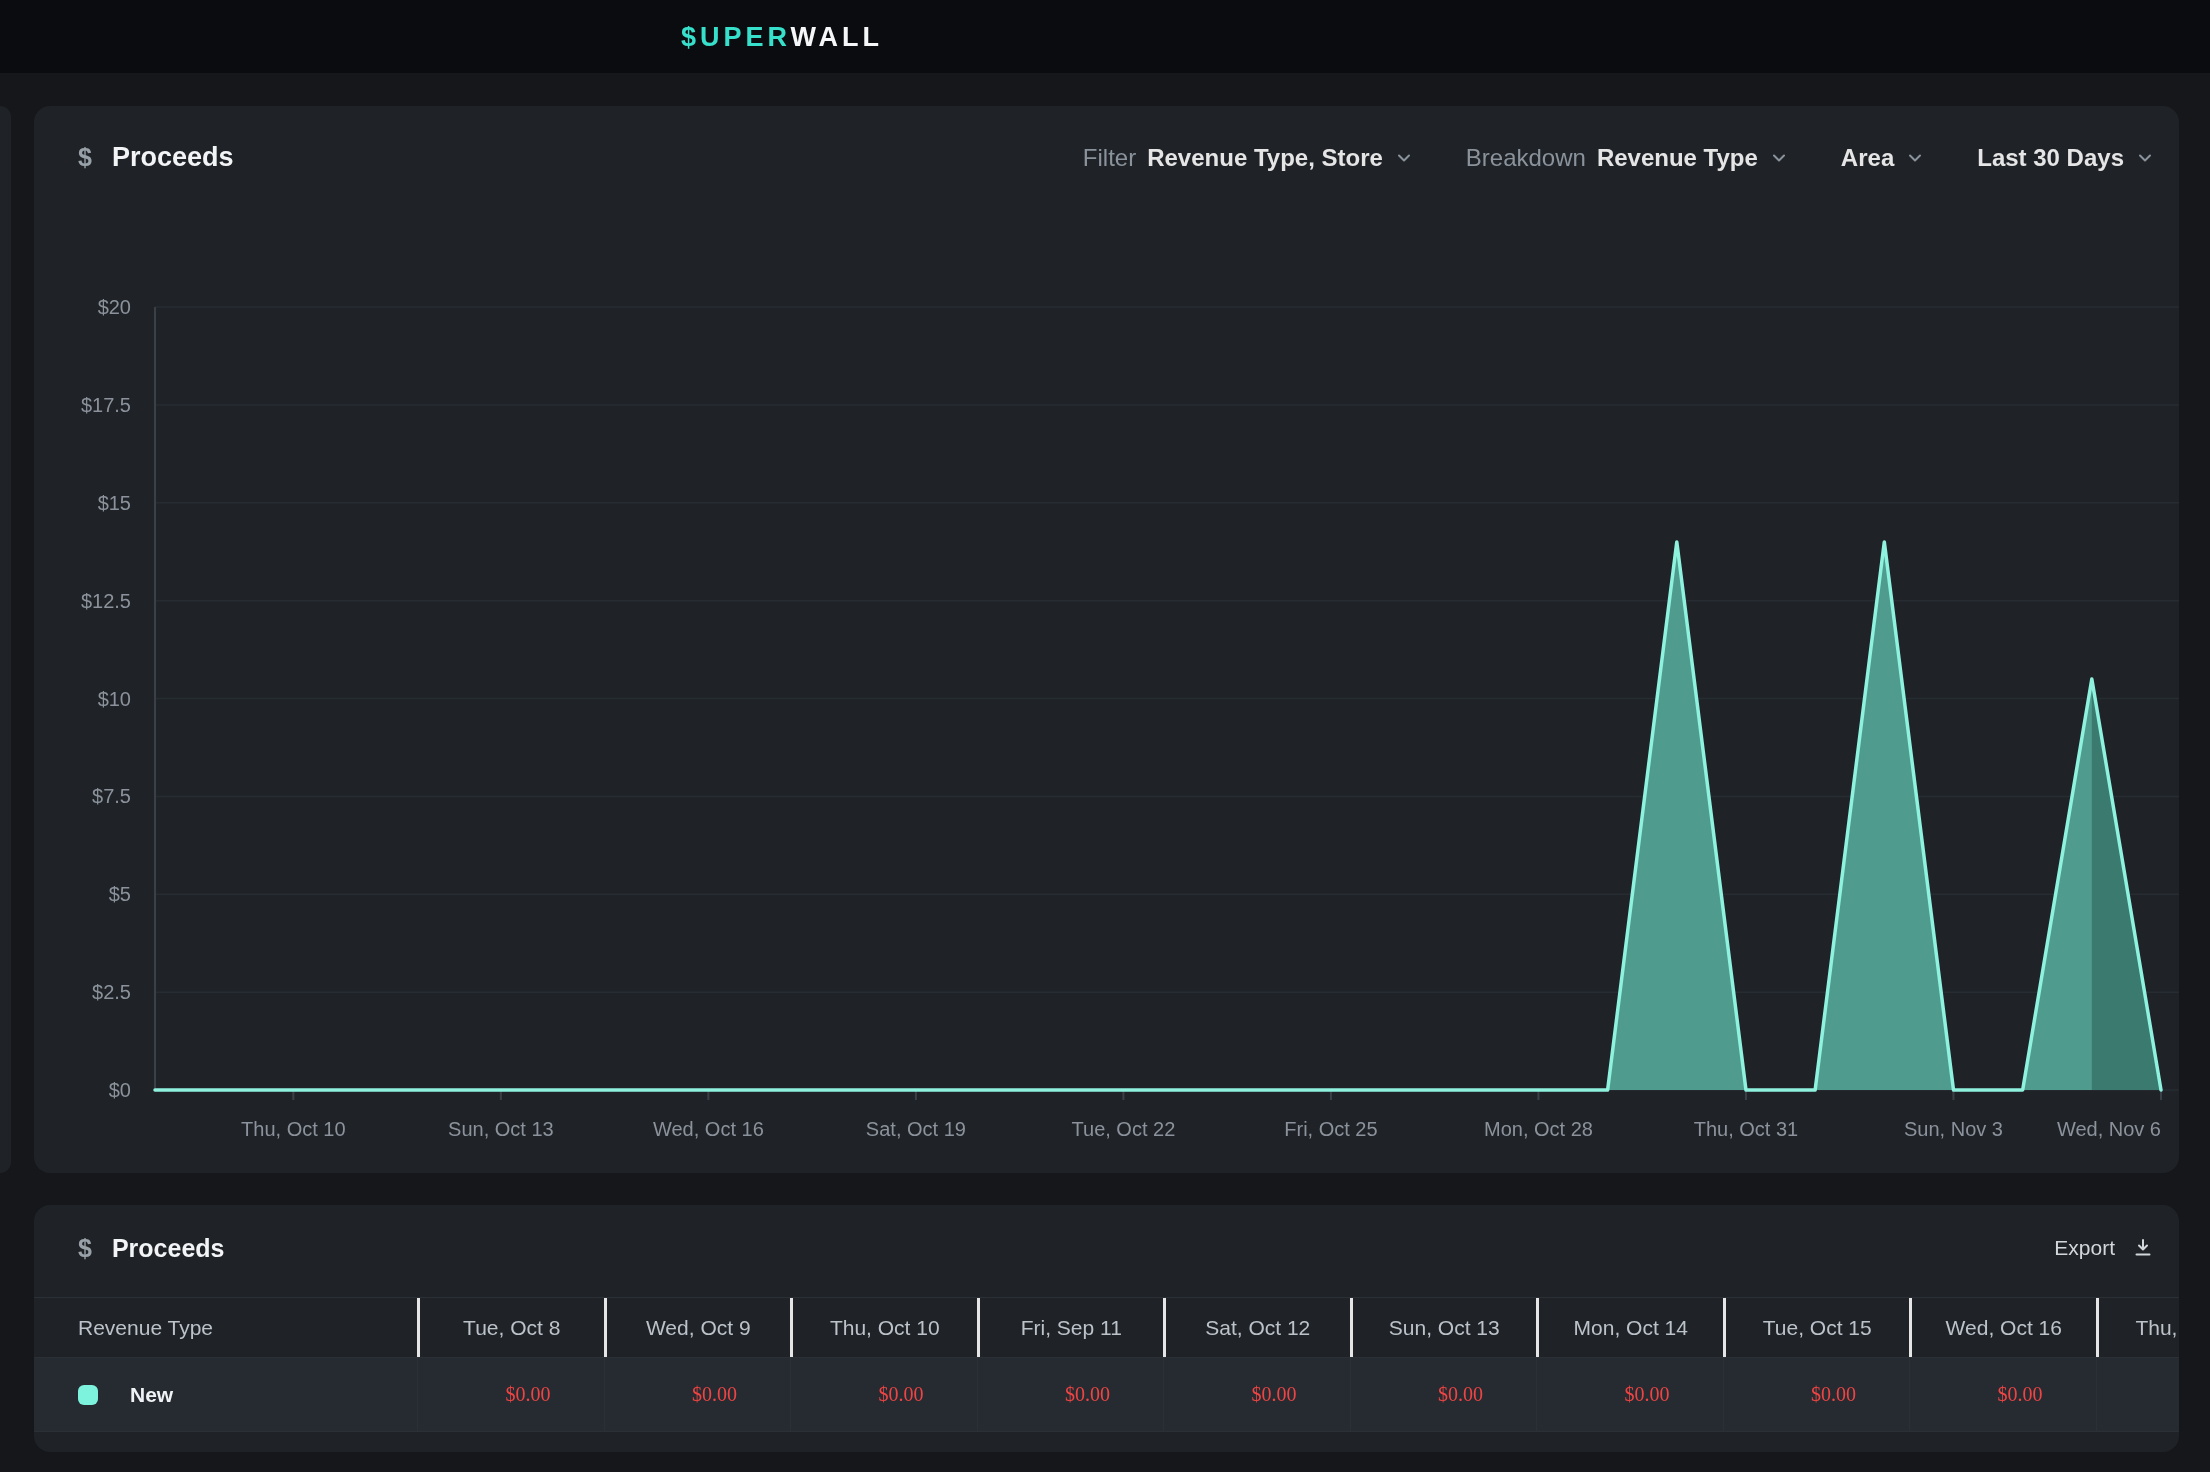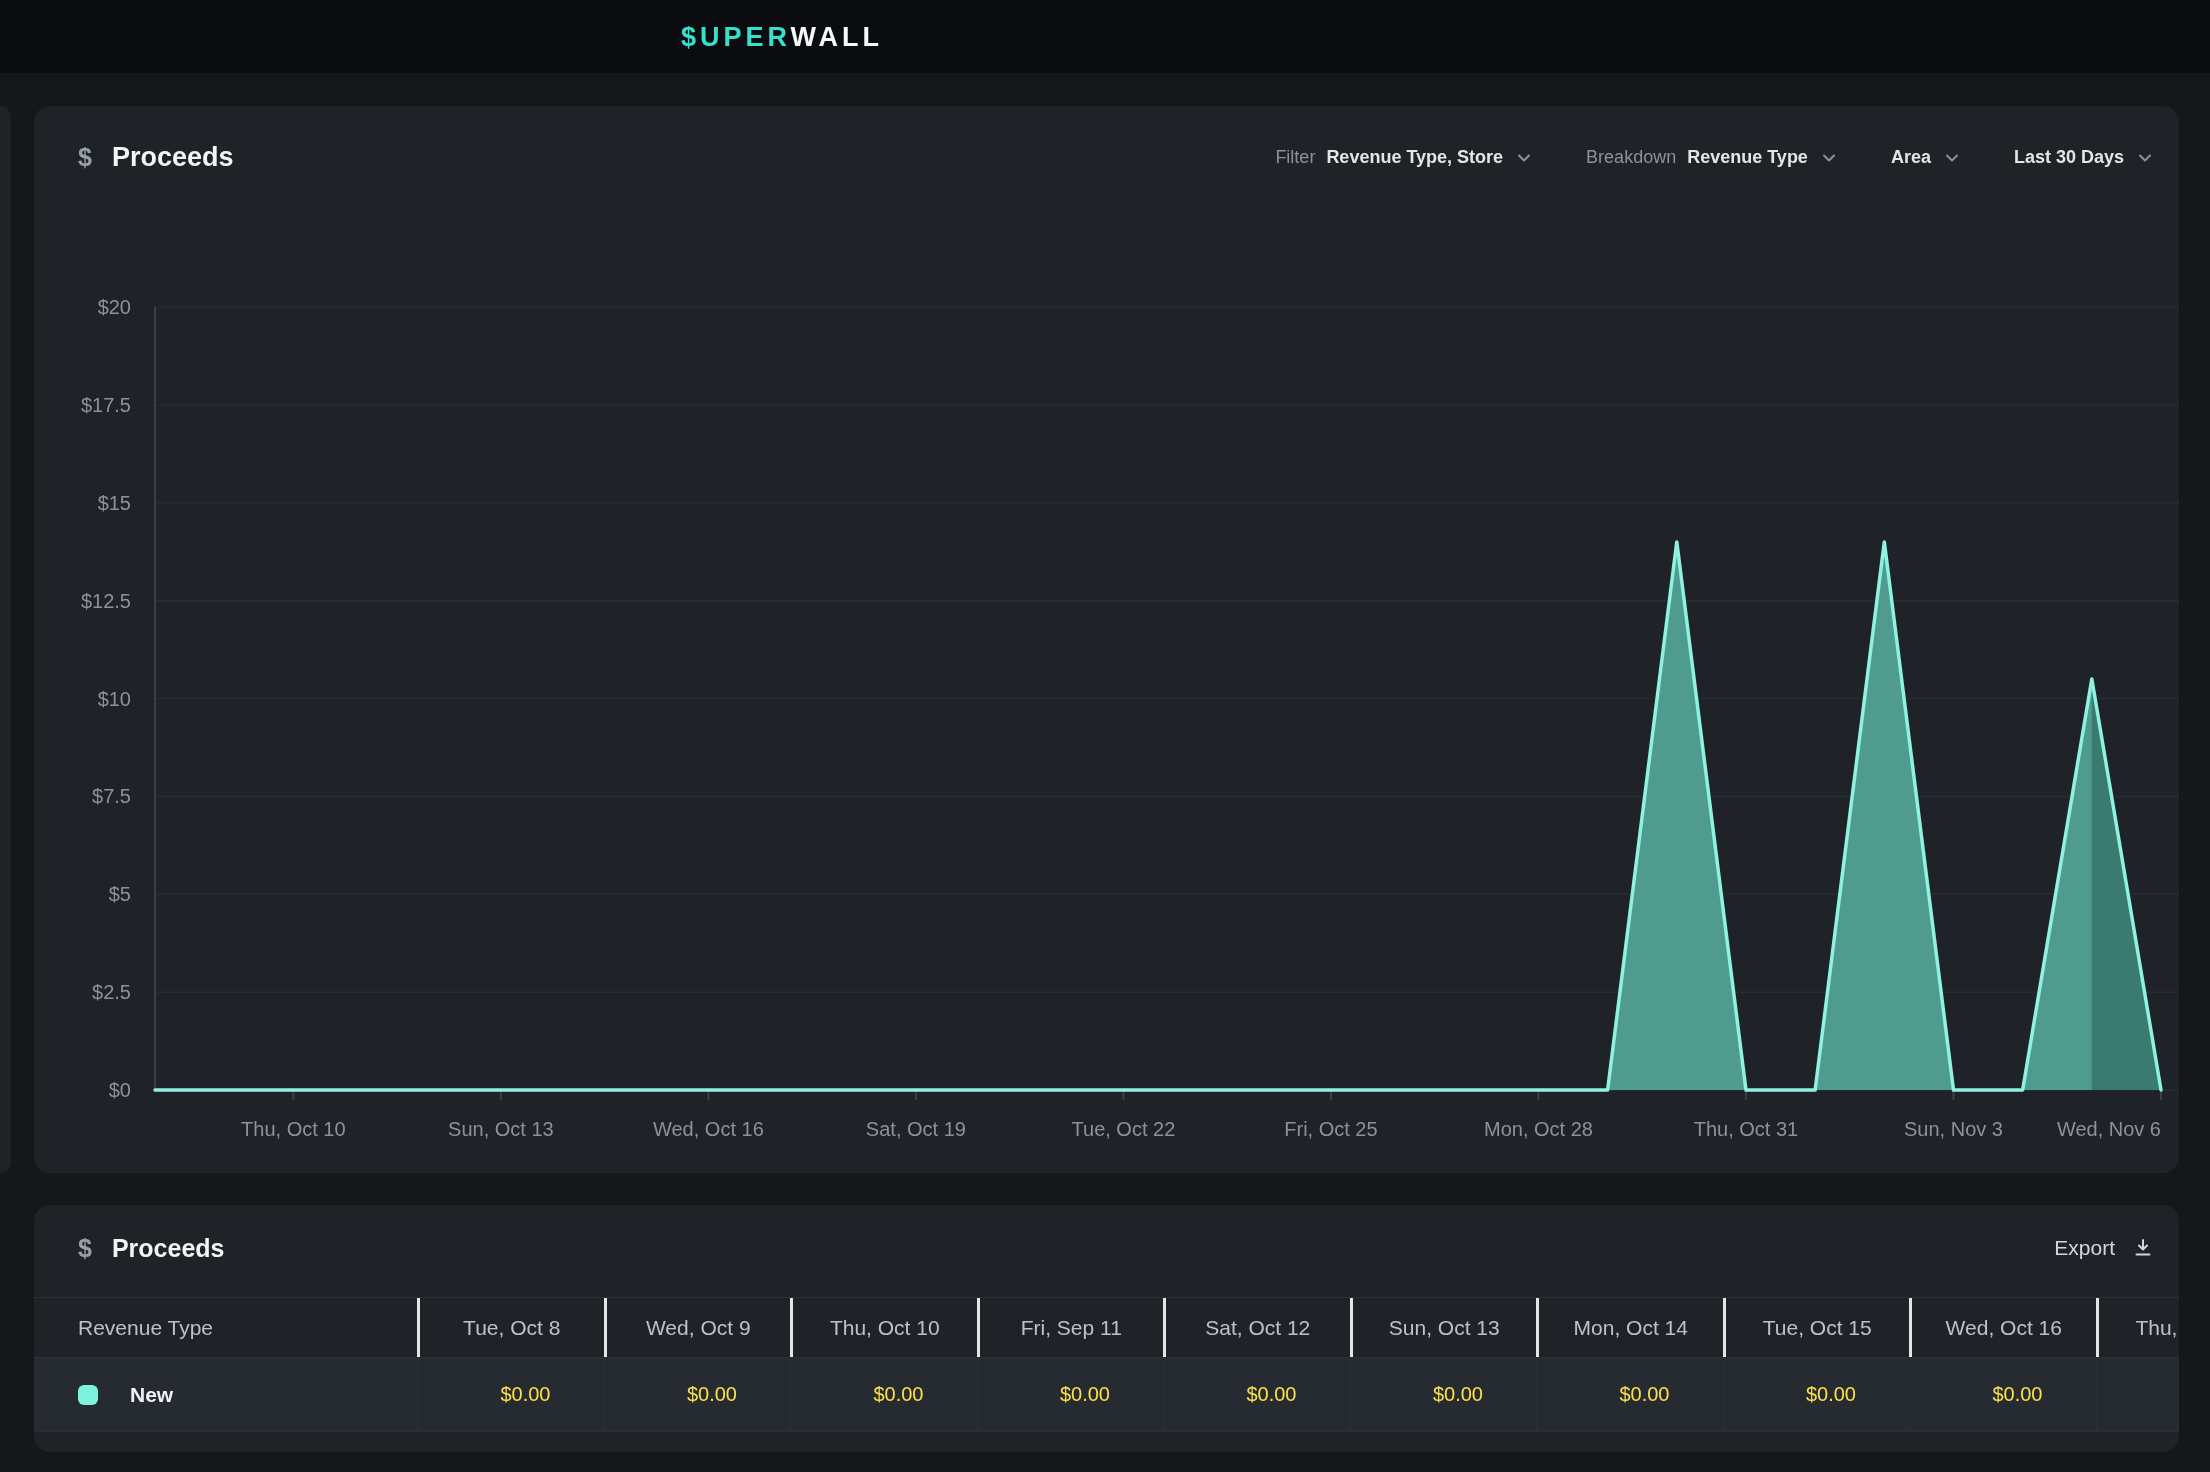--- a/index.html
+++ b/index.html
@@ -40,21 +40,21 @@
     position:absolute; left:0; top:0; width:100%;
     padding:36px 24px 0 44px;
     display:flex; justify-content:space-between; align-items:center;
   }
   .title-group{ display:flex; align-items:center; gap:20px; }
   .dollar{ color:#98a0a8; font-size:25px; font-weight:600; }
   .panel-title{ color:#f2f4f6; font-size:27px; font-weight:700; }
   .panel-title-sm{ color:#f2f4f6; font-size:25px; font-weight:700; }
 
   .controls{ display:flex; align-items:center; gap:52px; }
-  .control{ display:flex; align-items:center; gap:11px; font-size:18px; cursor:pointer; white-space:nowrap; }
+  .control{ display:flex; align-items:center; gap:11px; font-size:24px; cursor:pointer; white-space:nowrap; }
   .control .lbl{ color:#8a929b; }
   .control .val{ color:#e5e5e5; font-weight:600; }
   .chev{ width:20px; height:20px; stroke:#8a929b; fill:none; stroke-width:2; stroke-linecap:round; stroke-linejoin:round; }
 
   .subtitle-row{
     position:absolute; left:0; top:132px; width:100%;
     padding:0 24px 0 44px;
     display:flex; justify-content:space-between; align-items:center; height:32px;
   }
   .subtitle{ color:#99a1a9; font-size:21px; }
@@ -74,21 +74,21 @@
   .th{
     width:186.5px; display:flex; align-items:center; justify-content:center;
     color:#bcc2ca; font-size:21px; font-weight:500; border-left:3px solid #e5e5e5;
     white-space:nowrap; overflow:hidden;
   }
   .th-first{ width:383px; justify-content:flex-start; padding-left:44px; border-left:none; }
   .tr{ display:flex; height:74px; background:#262b31; border-bottom:1px solid #2b3037; }
   .td{
     width:186.5px; display:flex; align-items:center; justify-content:flex-end;
     padding-right:53px; border-left:1px solid #2b3037;
-    font-family:Liberation Sans, sans-serif; font-size:20px; color:#fde047;
+    font-family:Liberation Serif, serif; font-size:20px; color:#ef4444;
     white-space:nowrap;
   }
   .td-first{
     width:383px; justify-content:flex-start; padding-left:44px; padding-right:0; border-left:none;
     font-family:"Liberation Sans", sans-serif; font-size:21px; color:#f0f3f5; font-weight:600; gap:32px;
   }
   .swatch{ width:20px; height:20px; border-radius:6px; display:inline-block; flex:0 0 auto; }
 </style>
 </head>
 <body>

